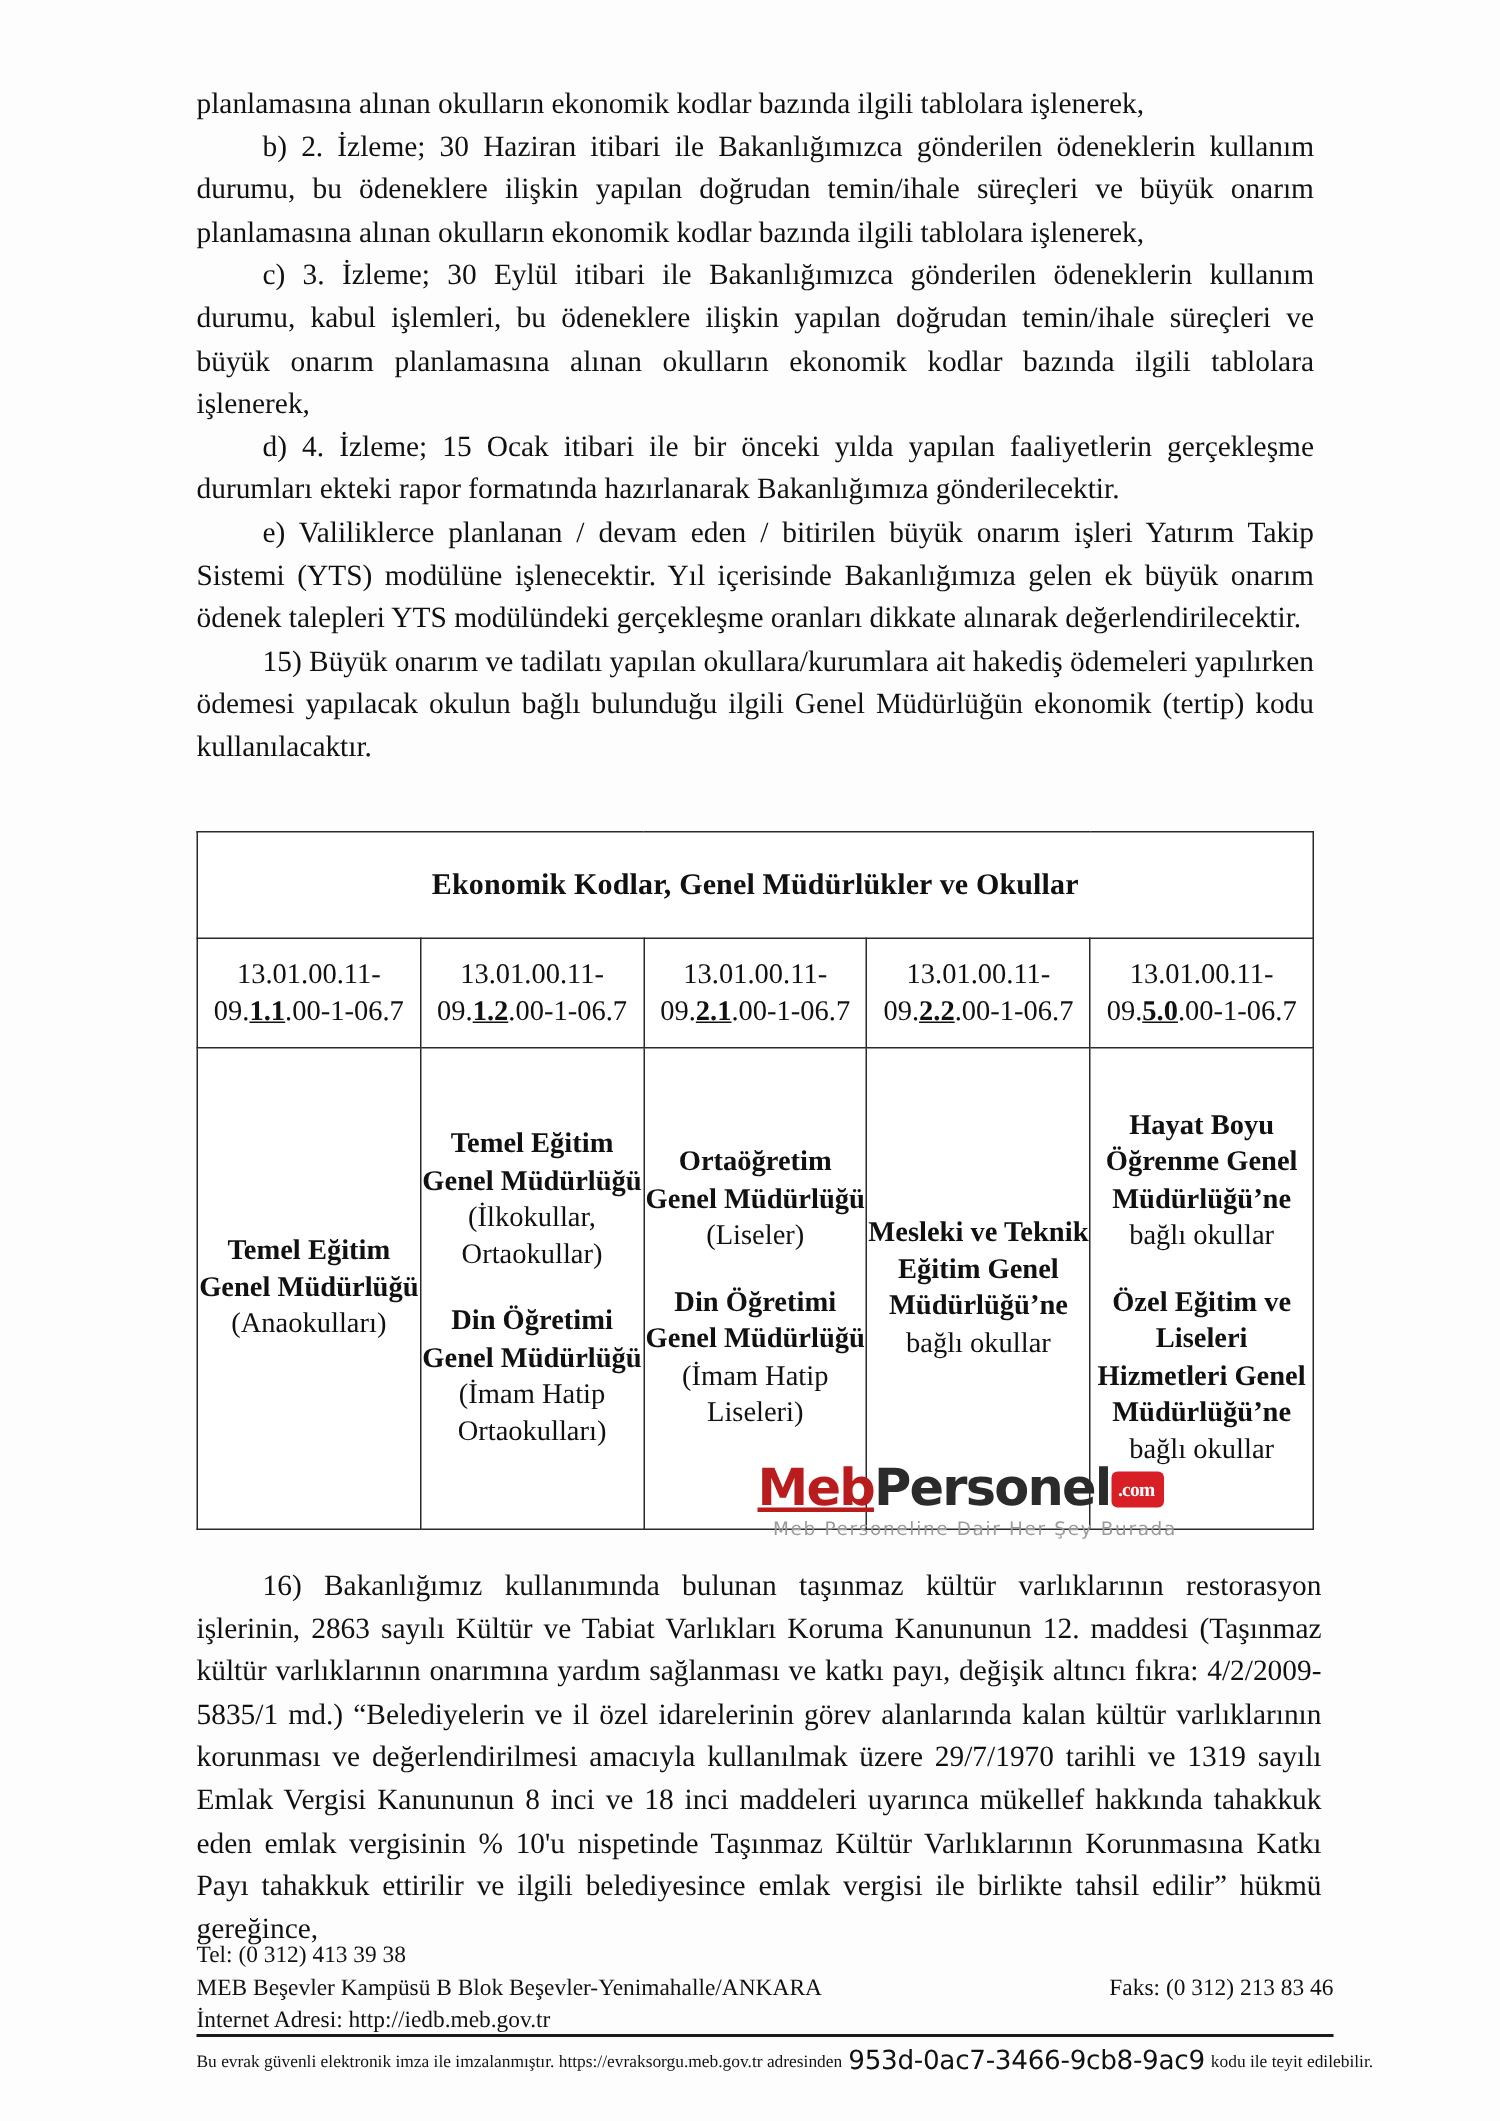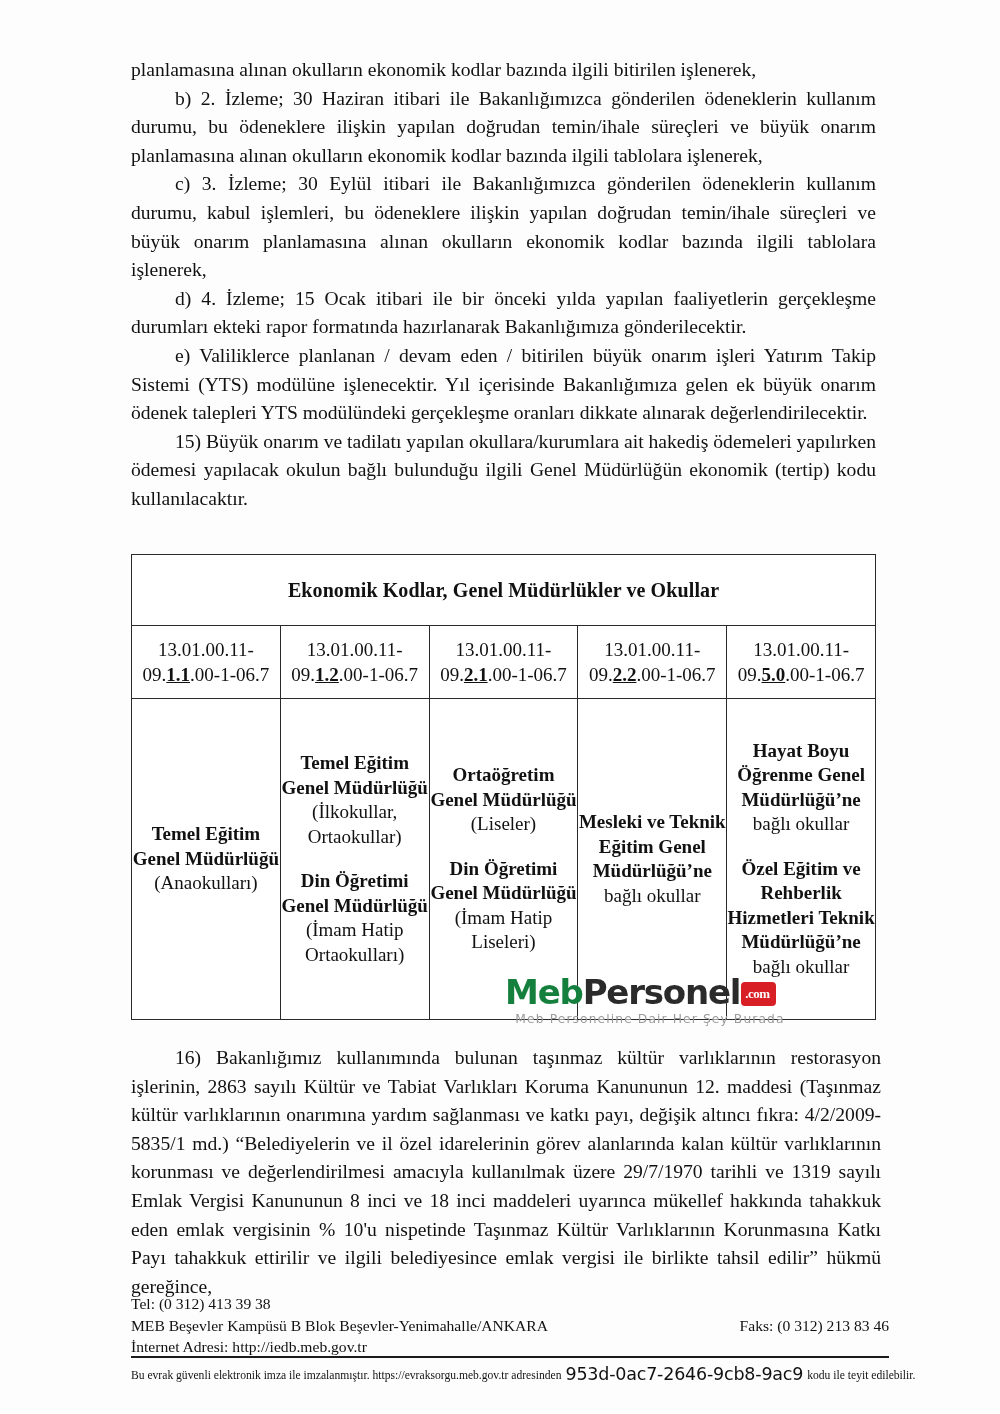--- a/index.html
+++ b/index.html
@@ -97,21 +97,21 @@
     z-index: 5;
   }
   .wm-logo {
     font-family: "DejaVu Sans", "Liberation Sans", sans-serif;
     font-weight: bold;
     font-size: 34px;
     line-height: 34px;
     letter-spacing: -1.2px;
     white-space: nowrap;
   }
-  .wm-meb { color: #15803d; }
+  .wm-meb { color: #b91c1c; text-decoration: underline; }
   .wm-personel { color: #2b2b2b; }
   .wm-dotcom {
     display: inline-block;
     background: #d81f26;
     color: #ffffff;
     font-size: 13px;
     line-height: 17px;
     letter-spacing: -0.5px;
     padding: 3px 6px 4px 4px;
     border-radius: 4px;
@@ -179,21 +179,21 @@
     vertical-align: -1px;
     padding: 0 4px;
   }
 </style>
 </head>
 <body>
 
 <div class="page">
 
   <div class="content">
-    <p class="para">planlamasına alınan okulların ekonomik kodlar bazında ilgili bitirilen işlenerek,</p>
+    <p class="para">planlamasına alınan okulların ekonomik kodlar bazında ilgili tablolara işlenerek,</p>
     <p class="para indent">b) 2. İzleme; 30 Haziran itibari ile Bakanlığımızca gönderilen ödeneklerin kullanım durumu, bu ödeneklere ilişkin yapılan doğrudan temin/ihale süreçleri ve büyük onarım planlamasına alınan okulların ekonomik kodlar bazında ilgili tablolara işlenerek,</p>
     <p class="para indent">c) 3. İzleme; 30 Eylül itibari ile Bakanlığımızca gönderilen ödeneklerin kullanım durumu, kabul işlemleri, bu ödeneklere ilişkin yapılan doğrudan temin/ihale süreçleri ve büyük onarım planlamasına alınan okulların ekonomik kodlar bazında ilgili tablolara işlenerek,</p>
     <p class="para indent">d) 4. İzleme; 15 Ocak itibari ile bir önceki yılda yapılan faaliyetlerin gerçekleşme durumları ekteki rapor formatında hazırlanarak Bakanlığımıza gönderilecektir.</p>
     <p class="para indent">e) Valiliklerce planlanan / devam eden / bitirilen büyük onarım işleri Yatırım Takip Sistemi (YTS) modülüne işlenecektir. Yıl içerisinde Bakanlığımıza gelen ek büyük onarım ödenek talepleri YTS modülündeki gerçekleşme oranları dikkate alınarak değerlendirilecektir.</p>
     <p class="para indent">15) Büyük onarım ve tadilatı yapılan okullara/kurumlara ait hakediş ödemeleri yapılırken ödemesi yapılacak okulun bağlı bulunduğu ilgili Genel Müdürlüğün ekonomik (tertip) kodu kullanılacaktır.</p>
   </div>
 
   <div class="tbl-wrap">
     <table class="codes">
       <tbody>
@@ -254,21 +254,21 @@
             <div class="bold">Mesleki ve Teknik Eğitim Genel Müdürlüğü’ne</div>
             <div class="plain">bağlı okullar</div>
           </div>
         </td>
         <td class="body-cell">
           <div class="grp">
             <div class="bold">Hayat Boyu Öğrenme Genel Müdürlüğü’ne</div>
             <div class="plain">bağlı okullar</div>
           </div>
           <div class="grp">
-            <div class="bold">Özel Eğitim ve Rehberlik Hizmetleri Teknik Müdürlüğü’ne</div>
+            <div class="bold">Özel Eğitim ve Liseleri Hizmetleri Genel Müdürlüğü’ne</div>
             <div class="plain">bağlı okullar</div>
           </div>
         </td>
       </tr>
     </tbody>
       </table>
   </div>
 
   <div class="watermark">
     <div class="wm-logo"><span class="wm-meb">Meb</span><span class="wm-personel">Personel</span><span class="wm-dotcom">.com</span></div>
@@ -288,16 +288,16 @@
       <div class="footer-right">Faks: (0 312) 213 83 46</div>
     </div>
     <div class="footer-row">
       <div class="footer-left">İnternet Adresi: http://iedb.meb.gov.tr</div>
     </div>
   </div>
 
   <div class="rule"></div>
 
   <div class="esign">
-    <span>Bu evrak güvenli elektronik imza ile imzalanmıştır. https://evraksorgu.meb.gov.tr adresinden</span><span class="code">953d-0ac7-2646-9cb8-9ac9</span><span>kodu ile teyit edilebilir.</span>
+    <span>Bu evrak güvenli elektronik imza ile imzalanmıştır. https://evraksorgu.meb.gov.tr adresinden</span><span class="code">953d-0ac7-3466-9cb8-9ac9</span><span>kodu ile teyit edilebilir.</span>
   </div>
 
 </div>
 
 </body></html>

